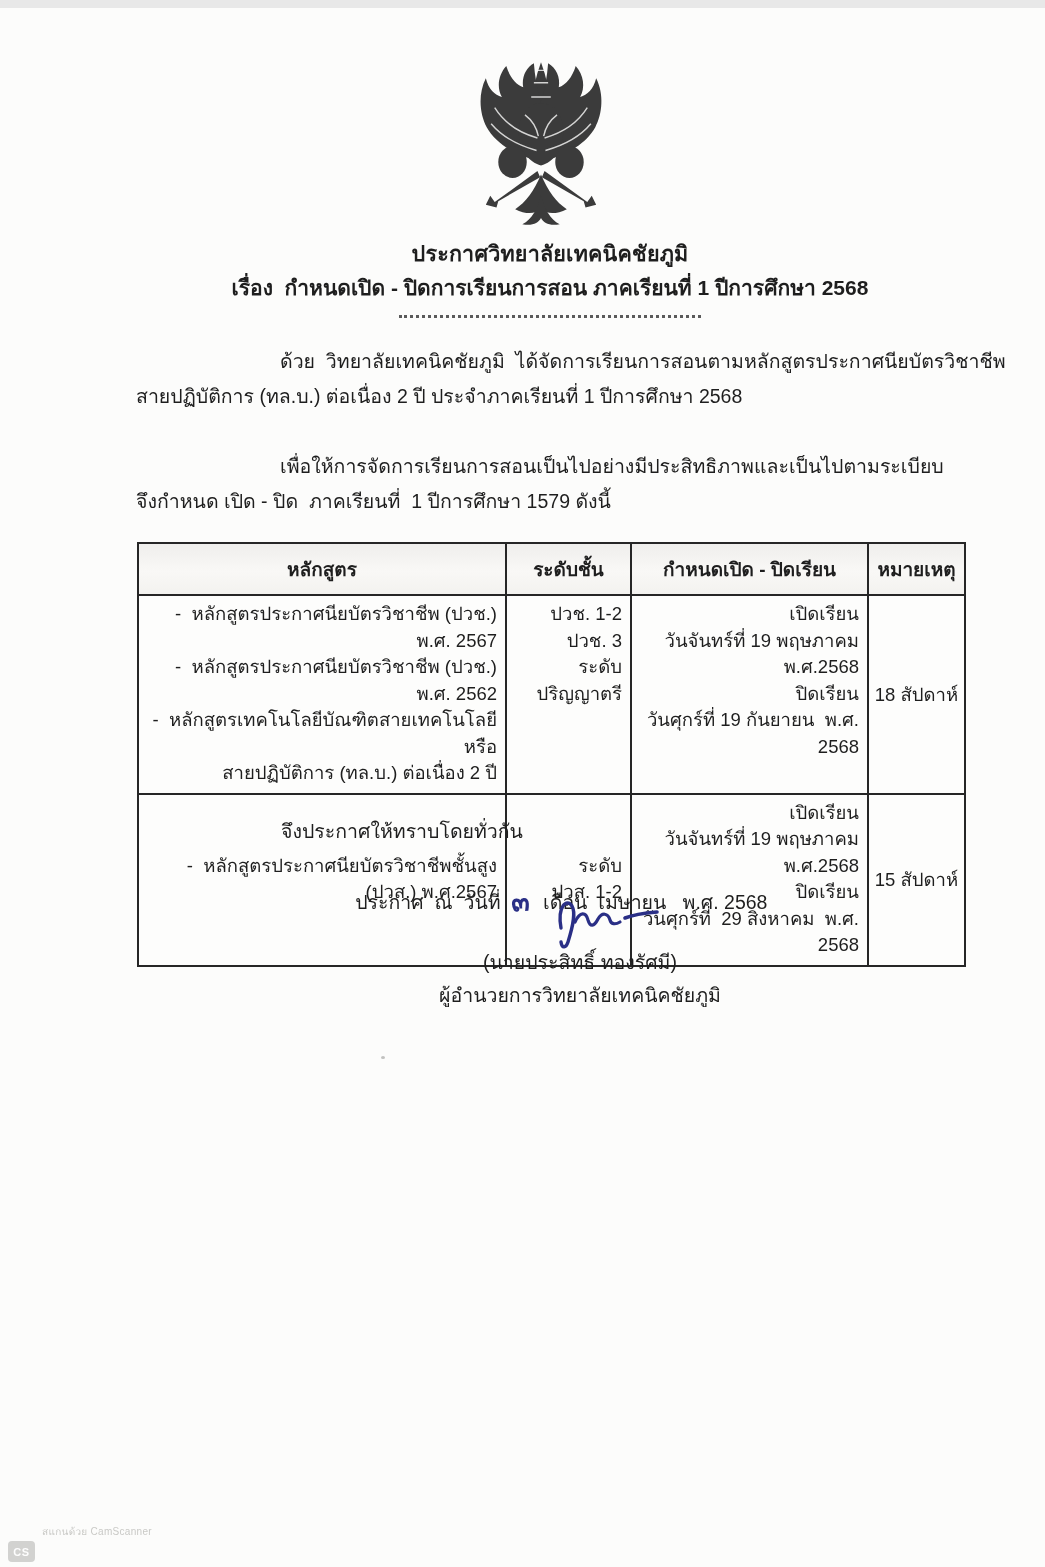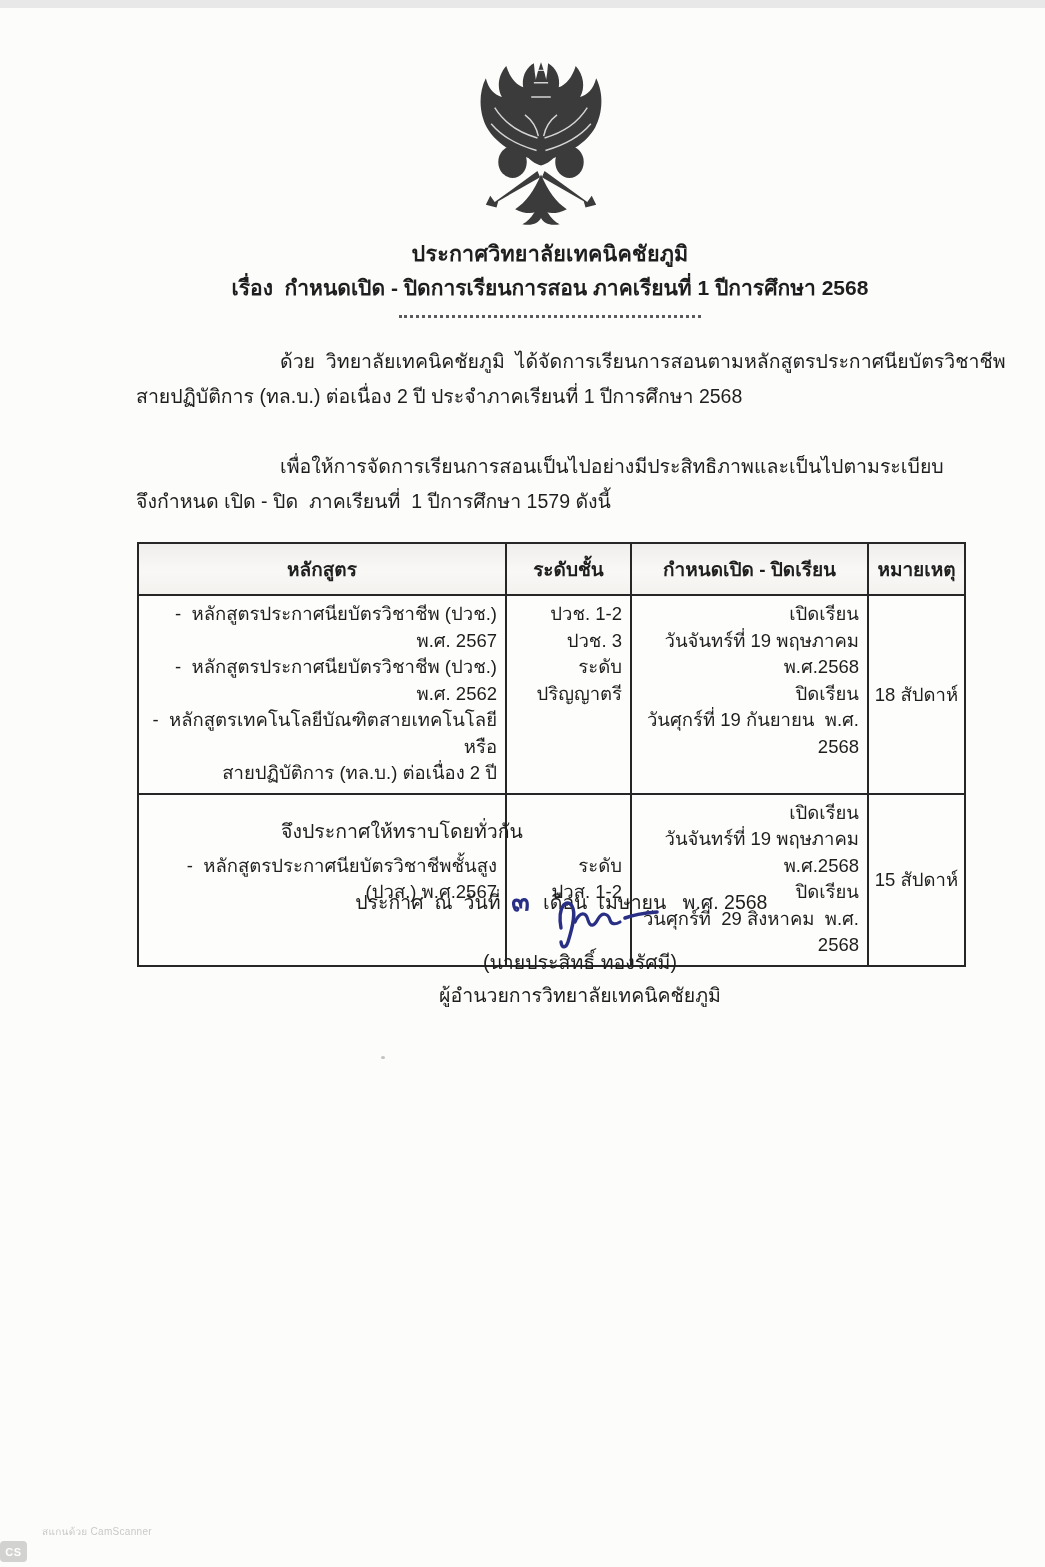--- a/index.html
+++ b/index.html
@@ -67,21 +67,21 @@
     transform:rotate(-4deg) translateY(2px);
     margin:0 14px 0 10px; font-family:"DejaVu Serif", serif;
   }
 
   
   .signature-scribble { position:absolute; left:545px; top:886px; width:132px; height:58px; }
   .sig-block { position:absolute; left:400px; top:938px; width:360px; text-align:center; font-size:19.5px; line-height:33px; }
 
   
   .cs-badge {
-    position:absolute; left:0; top:1533px; width:27px; height:21px;
+    position:absolute; left:8px; top:1533px; width:27px; height:21px;
     background:#bcbcba; border-radius:4px; opacity:.65;
     color:#fff; font-size:11px; font-weight:bold;
     display:flex; align-items:center; justify-content:center;
     letter-spacing:.5px;
   }
   .cs-text { position:absolute; left:42px; top:1516px; font-size:10px; color:#c9c9c6; letter-spacing:.3px; }
 
   
   .speck { position:absolute; left:381px; top:1048px; width:4px; height:3px; background:#9a9a98; border-radius:50%; opacity:.6; }
 </style>

